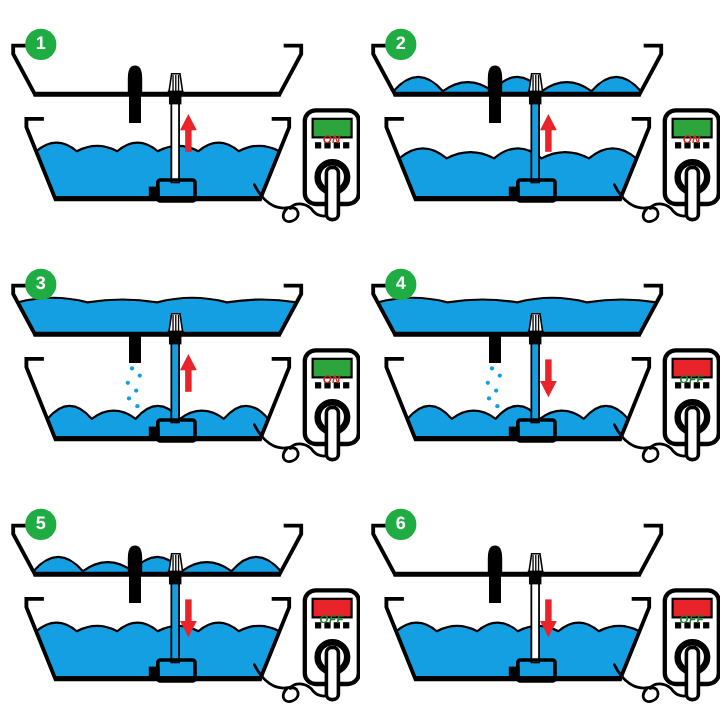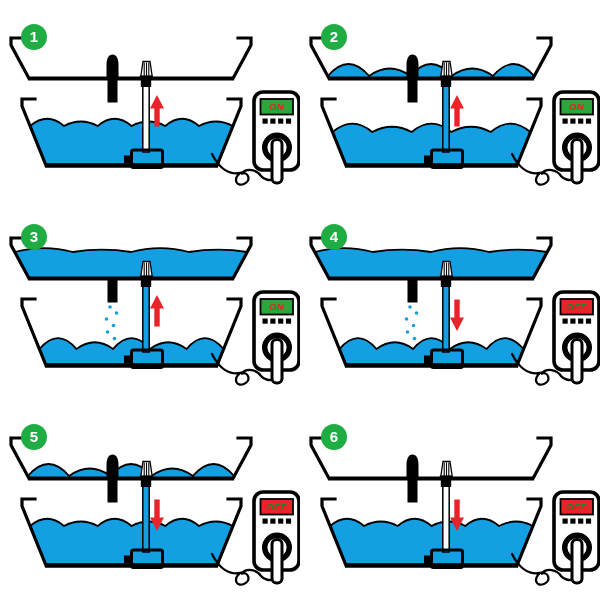--- a/index.html
+++ b/index.html
@@ -3,21 +3,21 @@
 <meta charset="utf-8">
 <style>
   html,body{margin:0;padding:0;background:#fff;font-family:"Liberation Sans",sans-serif;}
   #stage{width:600px;height:600px;background:#fff;display:grid;
          grid-template-columns:300px 300px;grid-template-rows:200px 200px 200px;}
   .panel{position:relative;width:300px;height:200px;margin:0;}
   .panel svg{position:absolute;left:0;top:0;display:block;}
   .badge{position:absolute;left:21px;top:24px;width:26px;height:26px;border-radius:50%;
          color:#fff;font-size:15px;font-weight:bold;text-align:center;line-height:26px;
          background:#1FAD43;}
-  .timer-text{position:absolute;left:260px;top:99px;width:33px;height:16px;
+  .timer-text{position:absolute;left:260px;top:109px;width:33px;height:16px;
               font-size:9.5px;font-weight:bold;font-style:italic;letter-spacing:.5px;
               text-align:center;line-height:16px;}
 </style>
 </head>
 <body>
 
 <div id="stage">
   <figure class="panel">
     <svg class="scene" viewBox="0 0 300 200" width="300" height="200">
         <g>

